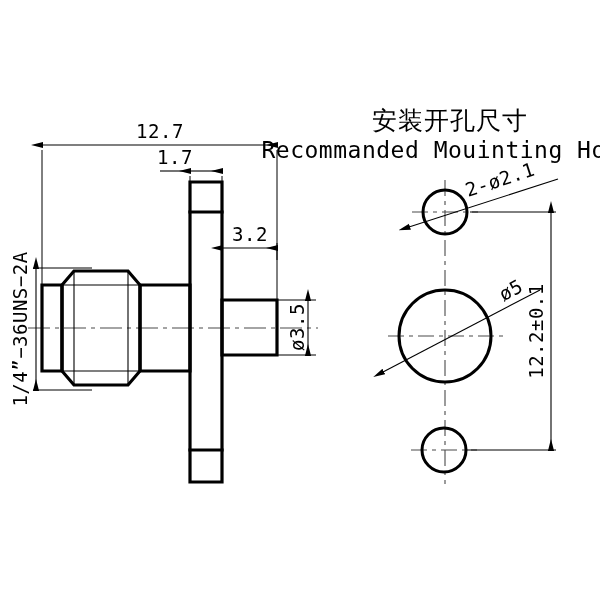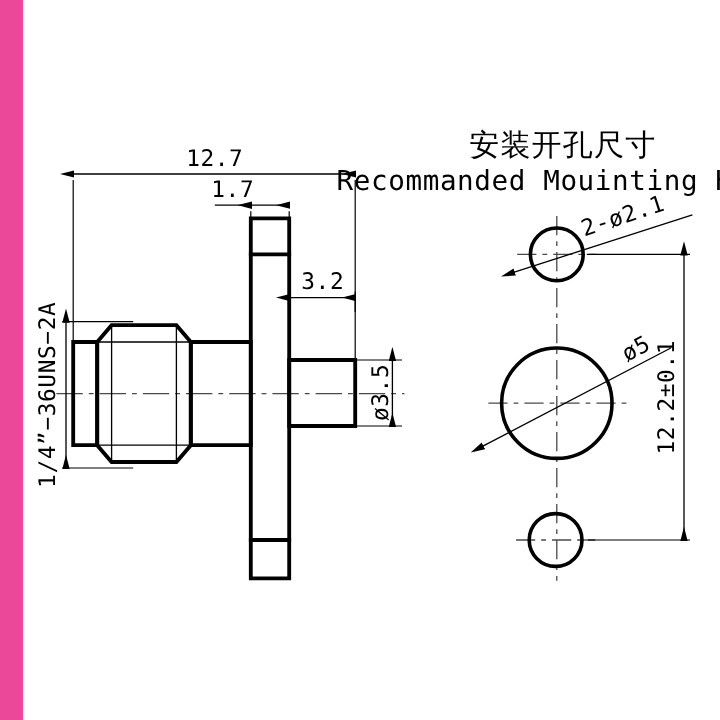--- a/index.html
+++ b/index.html
@@ -12,21 +12,20 @@
     width: 600px;
     height: 600px;
     font-family: "DejaVu Sans", sans-serif;
     overflow: hidden;
   }
   #drawing-root {
     position: relative;
     width: 556px;
     height: 600px;
     background: #ec4899;
-    padding-left: 19px;
   }
   svg#drawing {
     display: block;
     width: 600px;
     height: 600px;
   }
   .outline {
     fill: none;
     stroke: #000000;
     stroke-width: 3.2;

